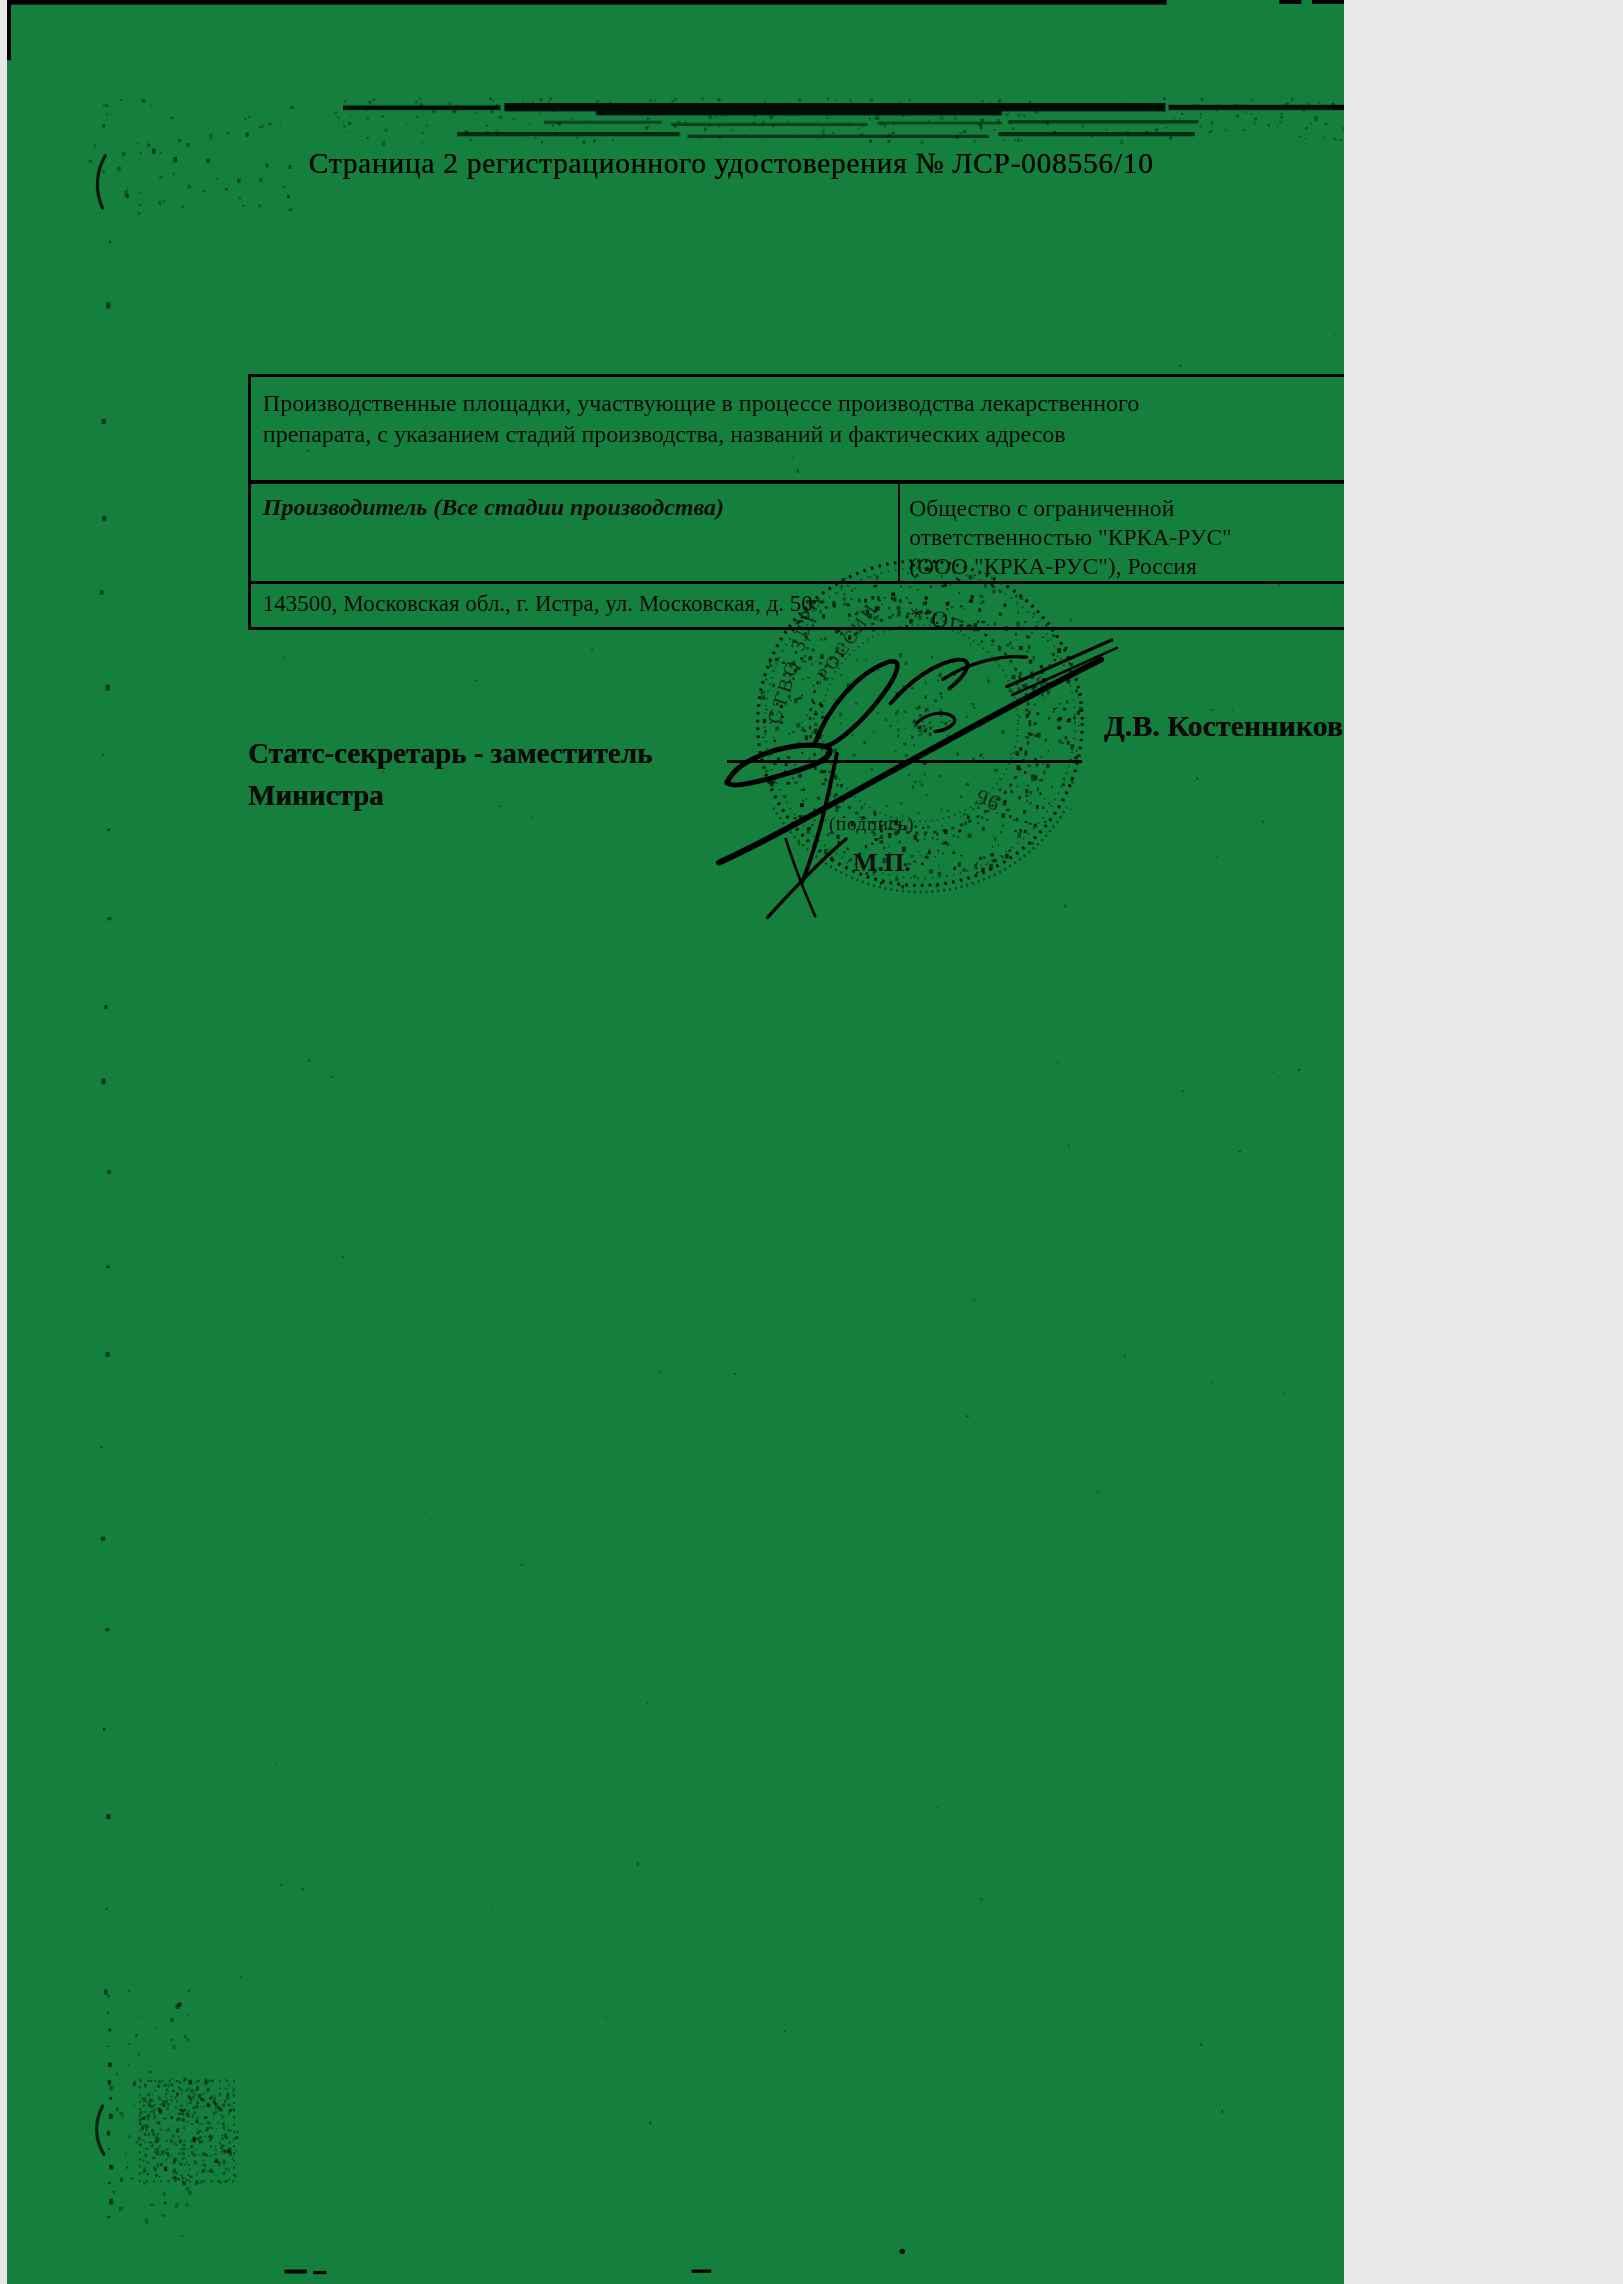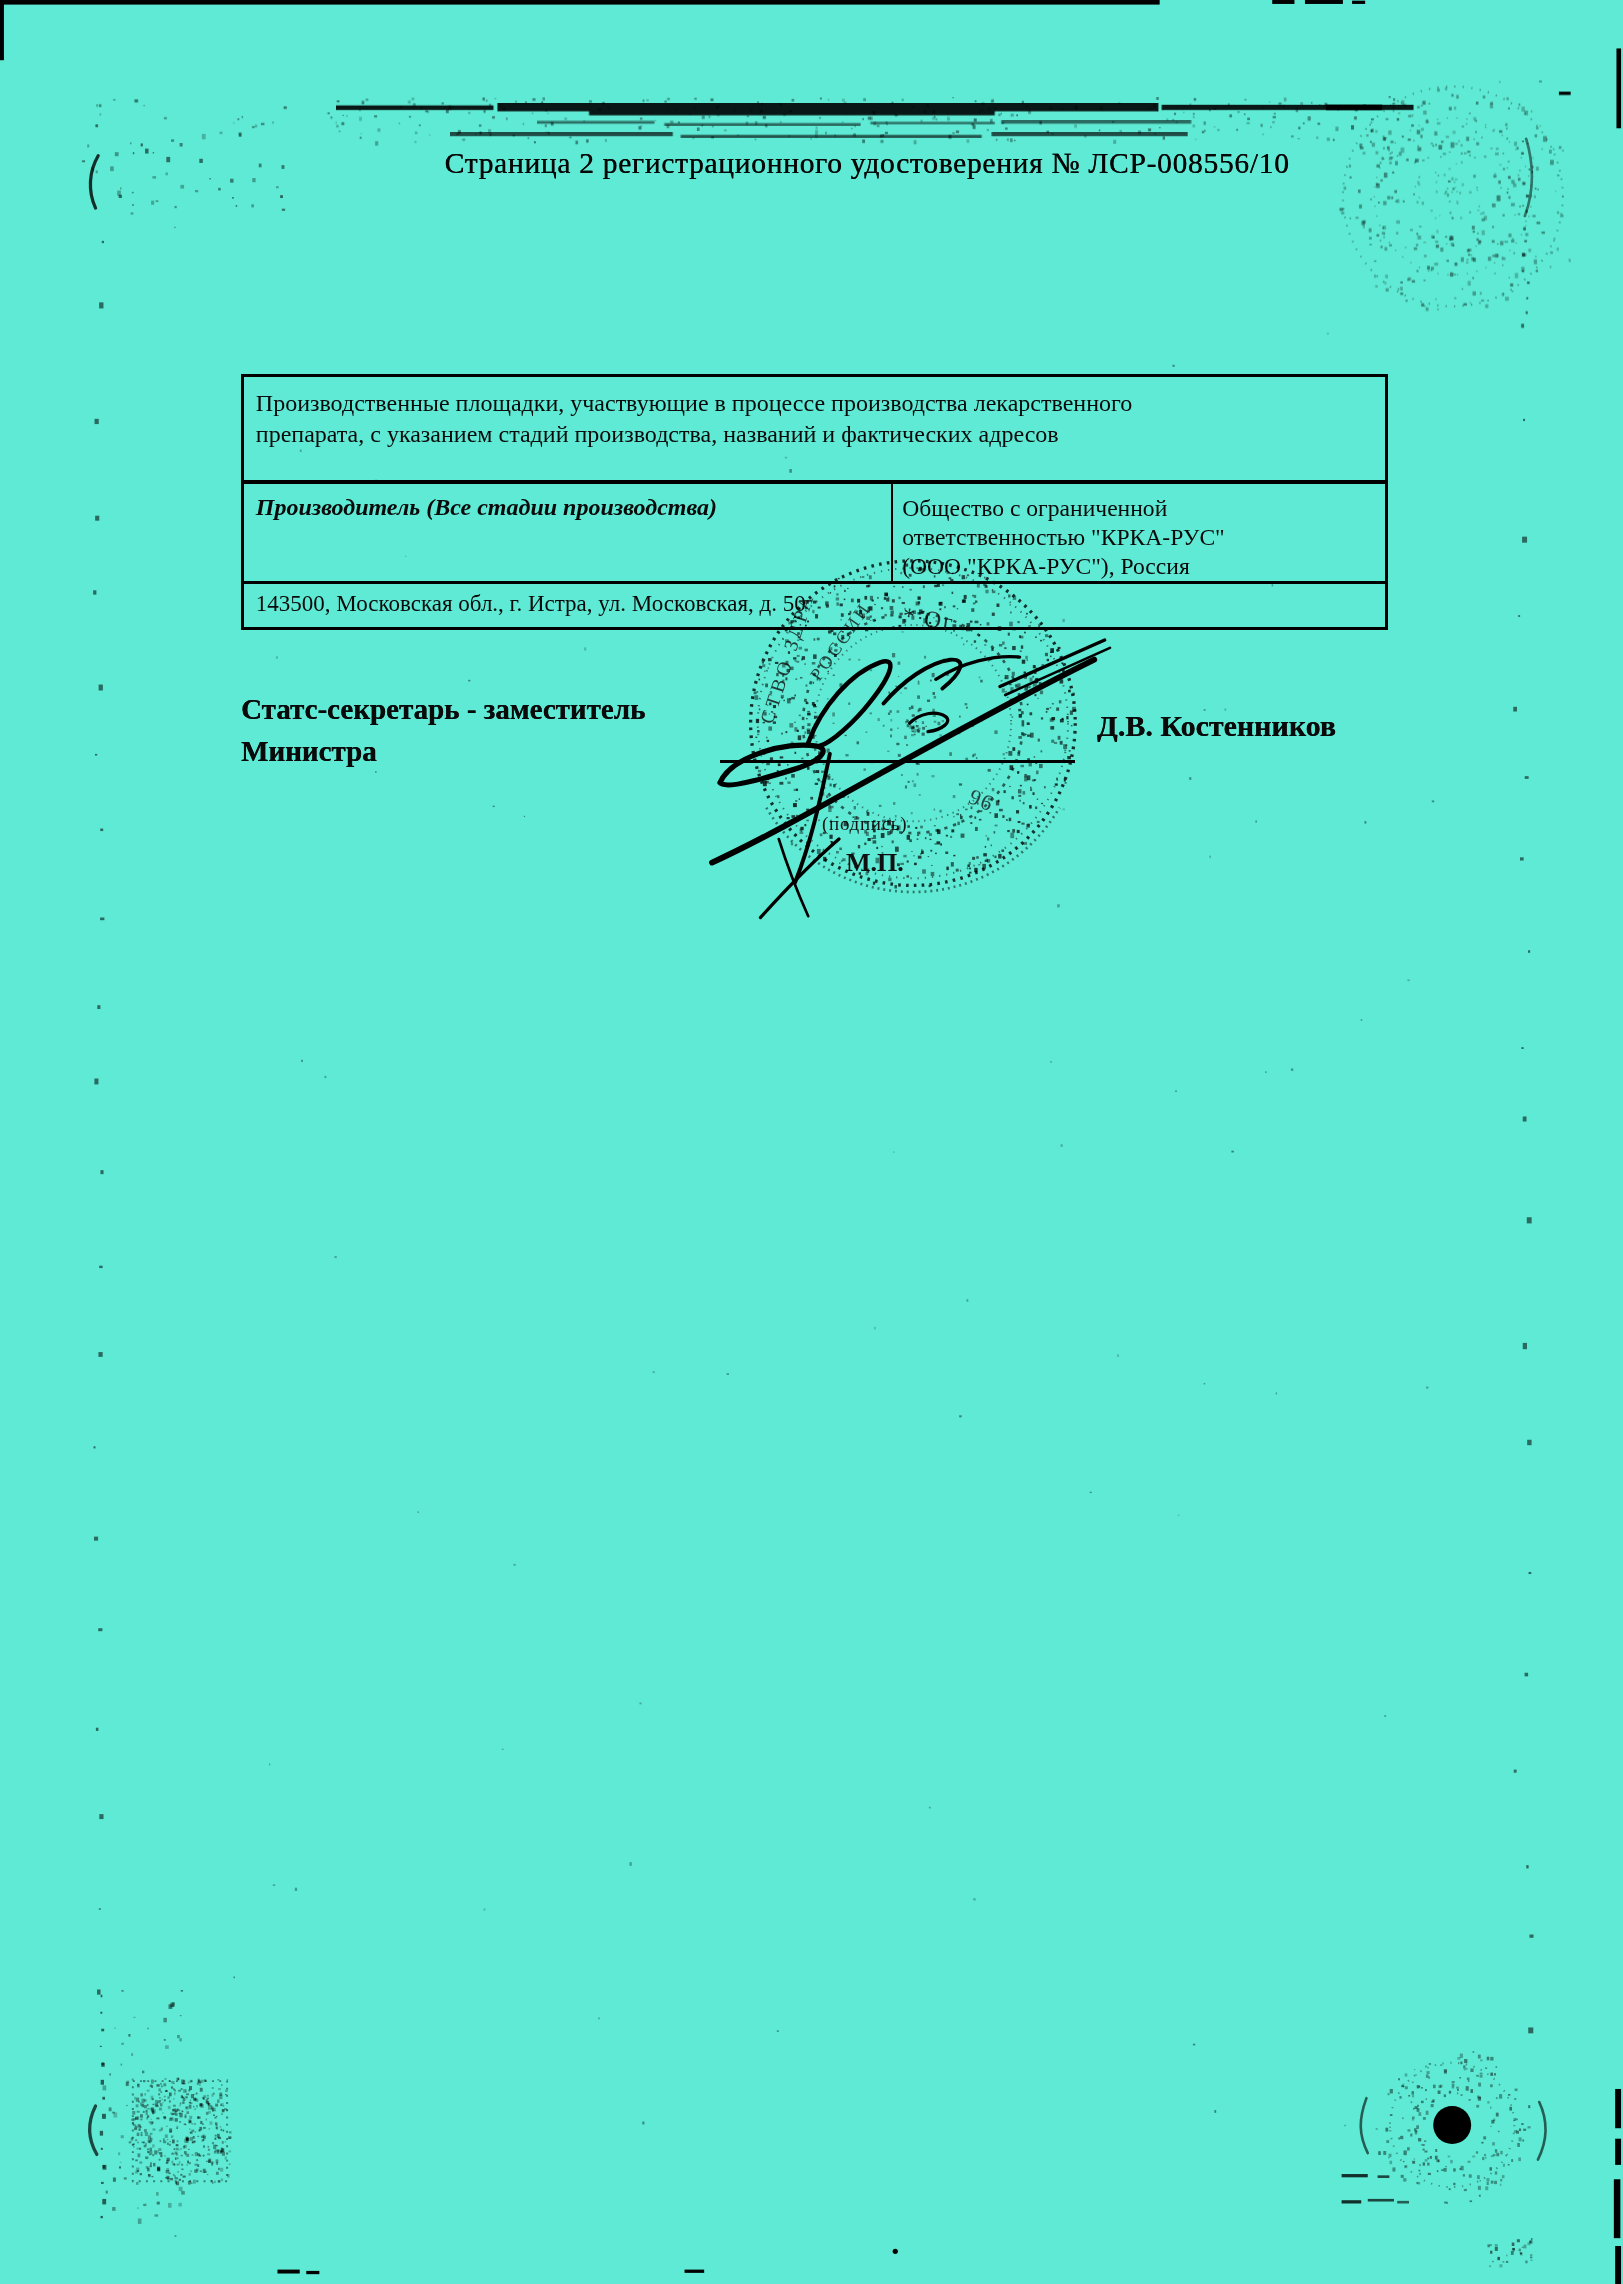--- a/index.html
+++ b/index.html
@@ -1,22 +1,23 @@
 <!DOCTYPE html>
 <html style="font-size:10.5px"><head>
 <meta charset="utf-8">
 <style>
   html,body{margin:0;padding:0;background:#e8e8e8;}
   .page{
     position:relative;
-    width:1623px;height:2284px;
-    background:#5eead4;
+    width:1337px;height:2284px;
+    background:#15803d;
     overflow:hidden;
     font-family:"Liberation Serif","DejaVu Serif",serif;
     color:#0a0a0a;
+    margin-left:7px;
   }
   .abs{position:absolute;}
   
   .header-line{
     left:111px;right:0;top:147px;
     text-align:center;
     font-size:29.5px;
     letter-spacing:0.7px;
     color:#070707;
     text-shadow:0.4px 0.4px 0 #070707;
@@ -49,21 +50,21 @@
     padding:10.5px 3.9px 0 9.2px;
     font-size:23.6px;line-height:29px;
     height:97px;
   }
   .t-addr{
     padding:7.9px 6.5px 9.8px 11.8px;
     font-size:23px;
   }
   
   .sig-role{
-    left:241px;top:688px;width:471px;
+    left:241px;top:732px;width:471px;
     font-size:29px;font-weight:bold;line-height:42px;
     text-shadow:0.3px 0.3px 0 #0a0a0a;
   }
   .sig-name{
     left:1097px;top:709px;
     font-size:30px;font-weight:bold;
     text-shadow:0.3px 0.3px 0 #0a0a0a;
   }
   .sig-line{
     left:720px;top:760px;width:355px;height:3.3px;

